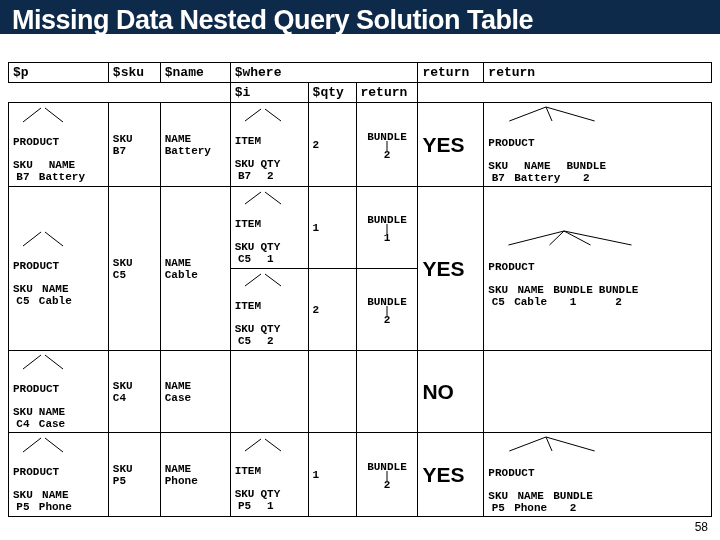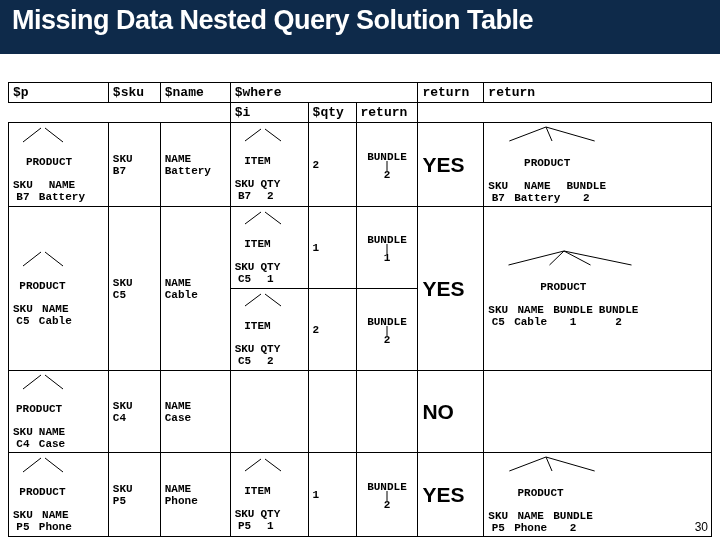--- a/index.html
+++ b/index.html
@@ -7,21 +7,21 @@
     width: 720px;
     height: 540px;
     background: #fff;
     font-family: Arial, Helvetica, sans-serif;
     position: relative;
     overflow: hidden;
   }
   .title-bar {
     background: #0e2a4a;
     color: #fff;
-    padding: 6px 12px 20px 12px;
+    padding: 6px 12px 0 12px;
     font-family: "Arial Black", Arial, sans-serif;
     font-weight: 900;
     font-size: 27px;
     line-height: 1.05;
     letter-spacing: -0.5px;
   }
   .tbl {
     margin: 28px 8px 0 8px;
     border-collapse: collapse;
     width: 704px;
@@ -37,21 +37,20 @@
   .tbl th {
     font-weight: bold;
     background: #fff;
   }
   .tbl .noborder { border: none; }
   .headrow th { height: 20px; }
 
   
   .tree {
     display: inline-block;
-    text-align: center;
     line-height: 1.0;
     font-size: 11px;
     font-family: "Courier New", monospace;
     font-weight: bold;
     white-space: nowrap;
   }
   .tree .root { display: block; margin-bottom: 12px; position: relative; }
   .tree .row2 { display: flex; gap: 6px; justify-content: center; position: relative; }
   .tree .col { display: flex; flex-direction: column; align-items: center; gap: 0; position: relative; }
   .tree .col span:first-child { border-bottom: 1px solid transparent; }
@@ -448,13 +447,13 @@
                   <span>BUNDLE</span>
                   <span class="val">2</span>
                 </div>
       </div>
     </div>
   </div></td>
       </tr>
     </tbody>
 </table>
 
-<div class="pagenum">30</div>
+<div class="pagenum">58</div>
 
 </body></html>

